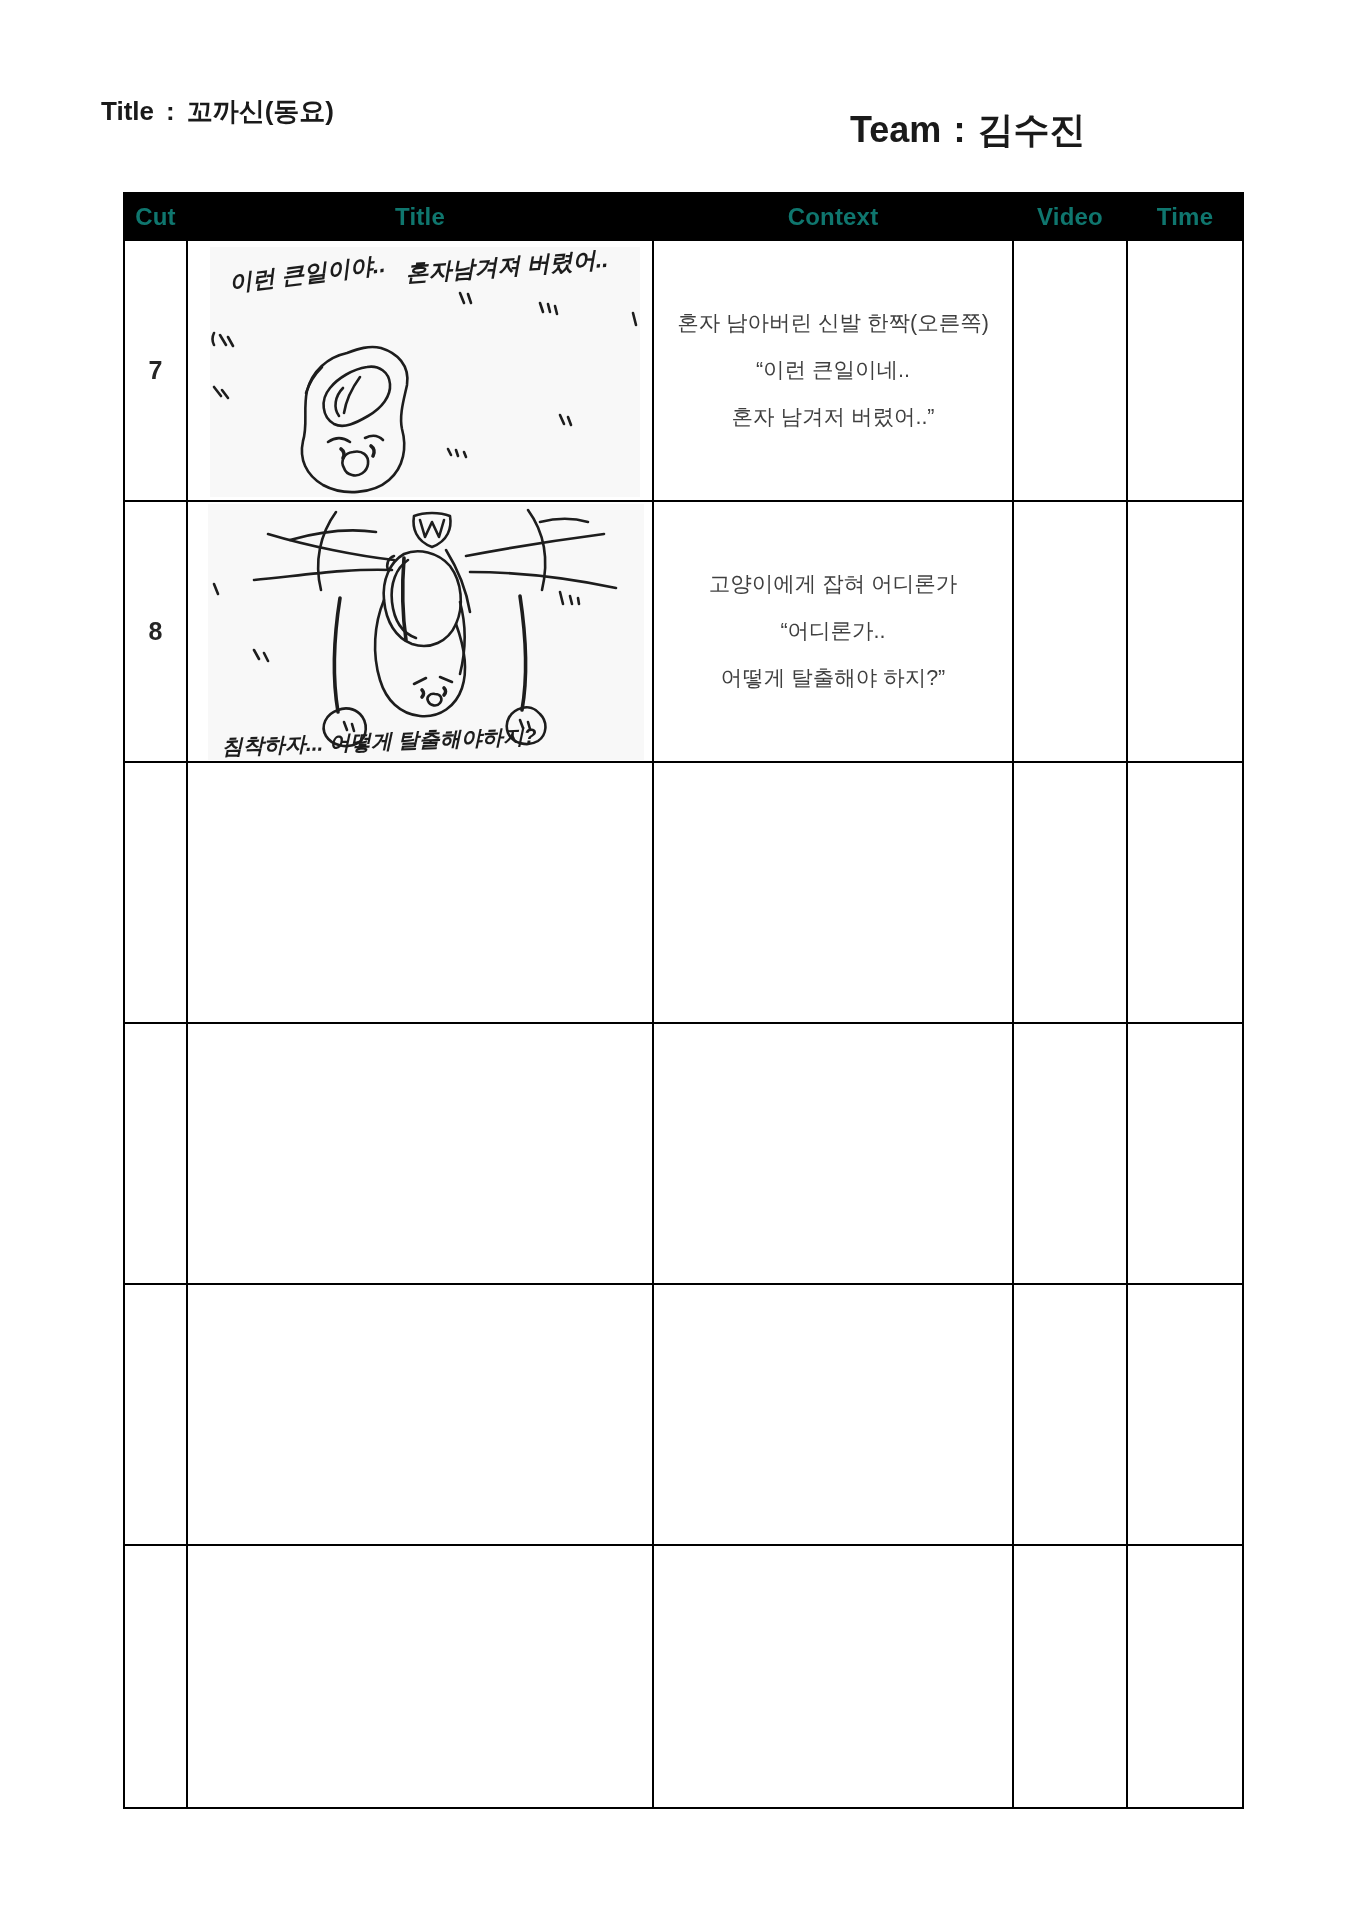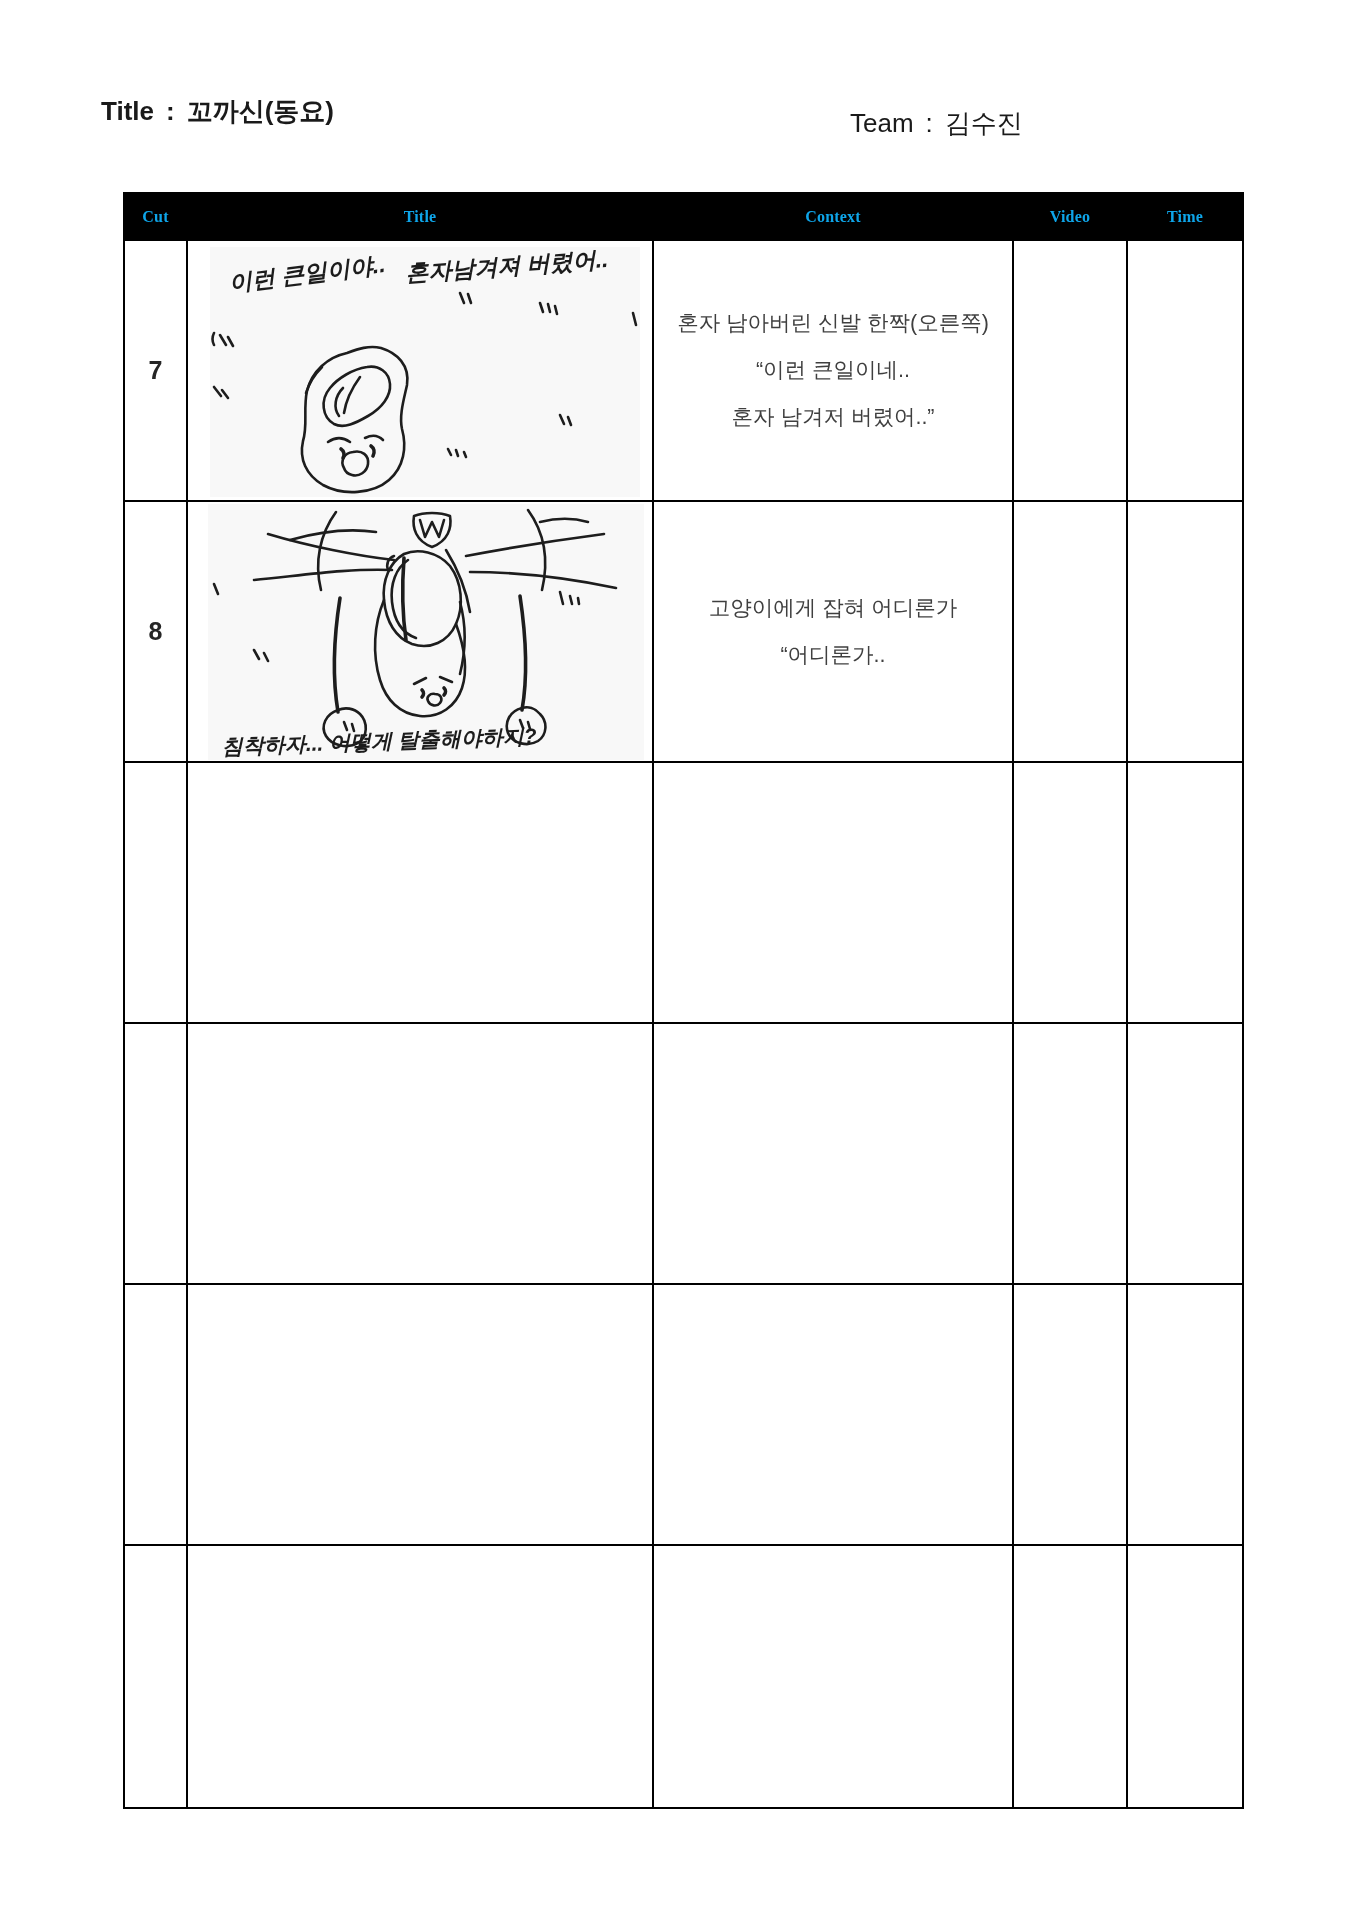--- a/index.html
+++ b/index.html
@@ -3,40 +3,40 @@
 <meta charset="utf-8">
 <style>
   html,body { margin:0; padding:0; background:#ffffff; }
   body {
     width:1357px; height:1922px; position:relative; overflow:hidden;
     font-family:"Liberation Sans","DejaVu Sans",sans-serif;
     color:#1a1a1a;
   }
   
   .title-left  { position:absolute; left:101px; top:94px; font-size:26px; font-weight:bold; }
-  .title-right { position:absolute; left:850px; top:106px; font-size:26px; font-weight:normal; }
+  .title-right { position:absolute; left:850px; top:106px; font-size:36px; font-weight:bold; }
   .colon { display:inline-block; margin:0 12px; }
   
   .board {
     position:absolute; left:123px; top:192px; width:1121px; box-sizing:border-box;
     border:2px solid #000;
     display:grid;
     grid-template-columns:63px 466px 360px 114px 114px;
     grid-template-rows:47px repeat(6,261px);
   }
   .row { display:contents; }
   .cell {
     box-sizing:border-box; border-right:2px solid #000; border-bottom:2px solid #000;
     position:relative; background:#fff;
   }
   .cell.last-col { border-right:none; }
   .row.last .cell { border-bottom:none; }
   .hcell {
-    background:#000; color:#0ea5e9; display:flex; align-items:center; justify-content:center;
-    font-size:16px; font-weight:bold; letter-spacing:0.2px;font-family:Liberation Serif, serif;
+    background:#000; color:#0f766e; display:flex; align-items:center; justify-content:center;
+    font-size:24px; font-weight:bold; letter-spacing:0.2px;
   }
   .cut-cell { display:flex; align-items:center; justify-content:center;
     font-size:25px; font-weight:bold; color:#262626; }
   .context-cell {
     display:flex; flex-direction:column; align-items:center; justify-content:center;
     text-align:center; font-size:21.5px; line-height:47px; color:#3f3f3f; padding:8px 8px;
   }
   
   .sketch { position:absolute; background:#f8f8f8; }
   .sketch7 { top:6px;  left:22px; width:430px; height:250px; }
@@ -157,20 +157,21 @@
             <path d="M 352 88 l 3 12 M 362 92 l 2 8 M 370 94 l 1 6"></path>
             <path d="M 46 146 l 5 9 M 56 149 l 4 8"></path>
           </g>
           <text class="hand" x="14" y="250" font-size="21" transform="rotate(-2 14 250)">침착하자...  어떻게 탈출해야하지?</text>
         </svg>
       </div>
     </div>
     <div class="cell context-cell">
       <div>고양이에게 잡혀 어디론가</div>
       <div>“어디론가..</div>
+      <div>어떻게 탈출해야 하지?”</div>
     </div>
     <div class="cell"></div>
     <div class="cell last-col"></div>
   </div>
 
   <div class="row">
     <div class="cell cut-cell"></div>
     <div class="cell"></div>
     <div class="cell context-cell"></div>
     <div class="cell"></div>

